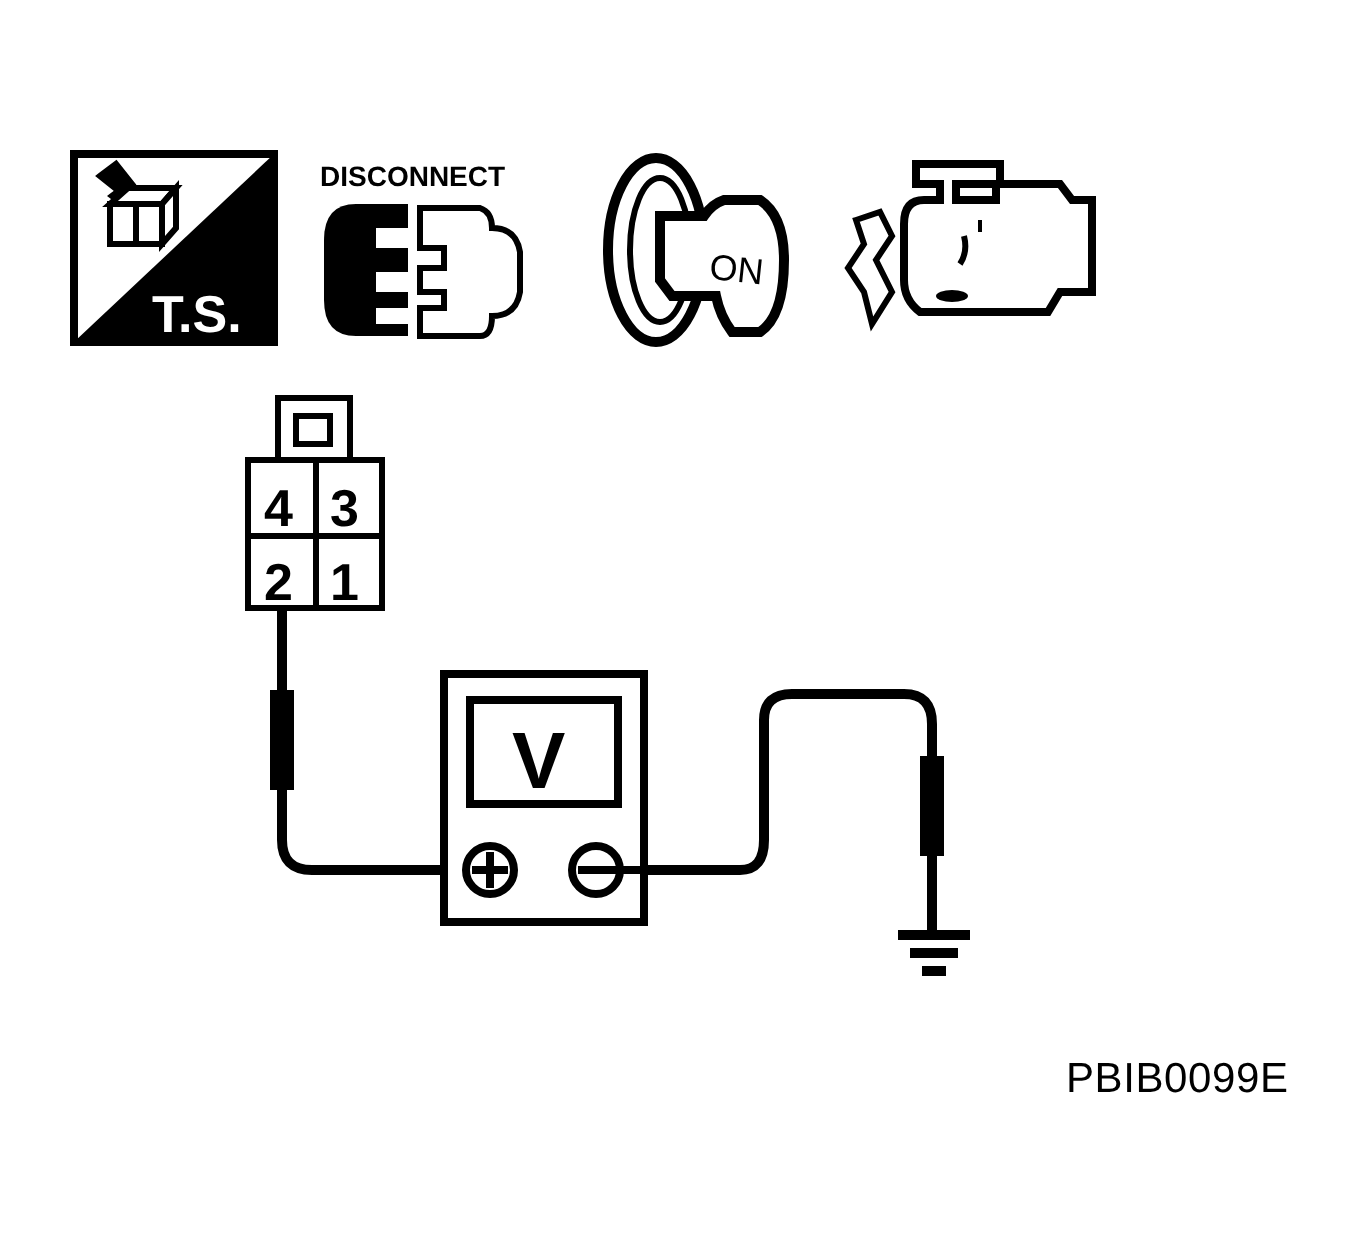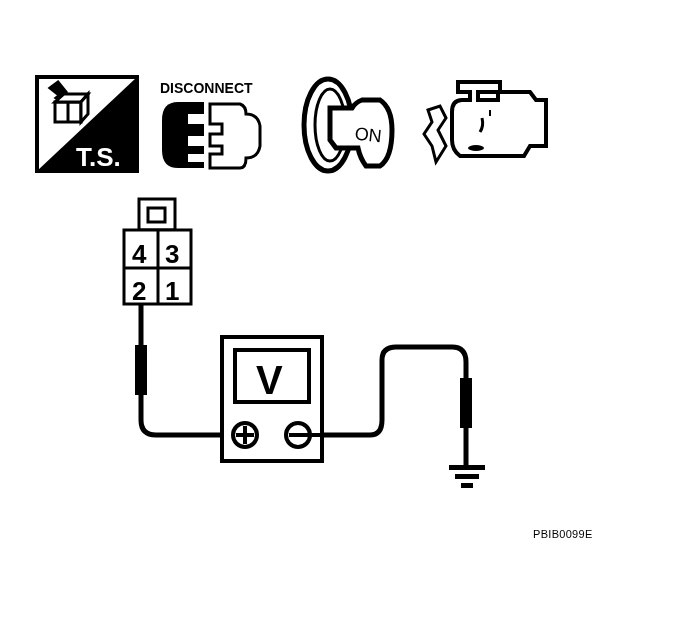--- a/index.html
+++ b/index.html
@@ -1,19 +1,19 @@
 <!DOCTYPE html>
 <html><head>
 <meta charset="utf-8">
 <style>
   html, body { margin: 0; padding: 0; background: #ffffff; }
   body { width: 681px; height: 622px; position: relative; overflow: hidden; font-family: "Liberation Sans", sans-serif; }
   svg { position: absolute; left: 0; top: 0; }
   .lbl { font-family: "Liberation Sans", sans-serif; font-weight: bold; fill: #000; }
-  .code { position: absolute; left: 533px; top: 528px; font-family: "Liberation Sans", sans-serif; font-size: 11px; color: #000; letter-spacing: 0.3px; }
+  .code { position: absolute; left: 533px; top: 528px; font-family: "Liberation Sans", sans-serif; font-size: 21px; color: #000; letter-spacing: 0.3px; }
 </style>
 </head>
 <body>
 
 <svg width="681" height="622" viewBox="0 0 681 622">
 
   <g>
     <rect x="37" y="77" width="100" height="94" fill="#fff" stroke="#000" stroke-width="4"></rect>
     <polygon points="137,77 137,171 37,171" fill="#000"></polygon>
 

